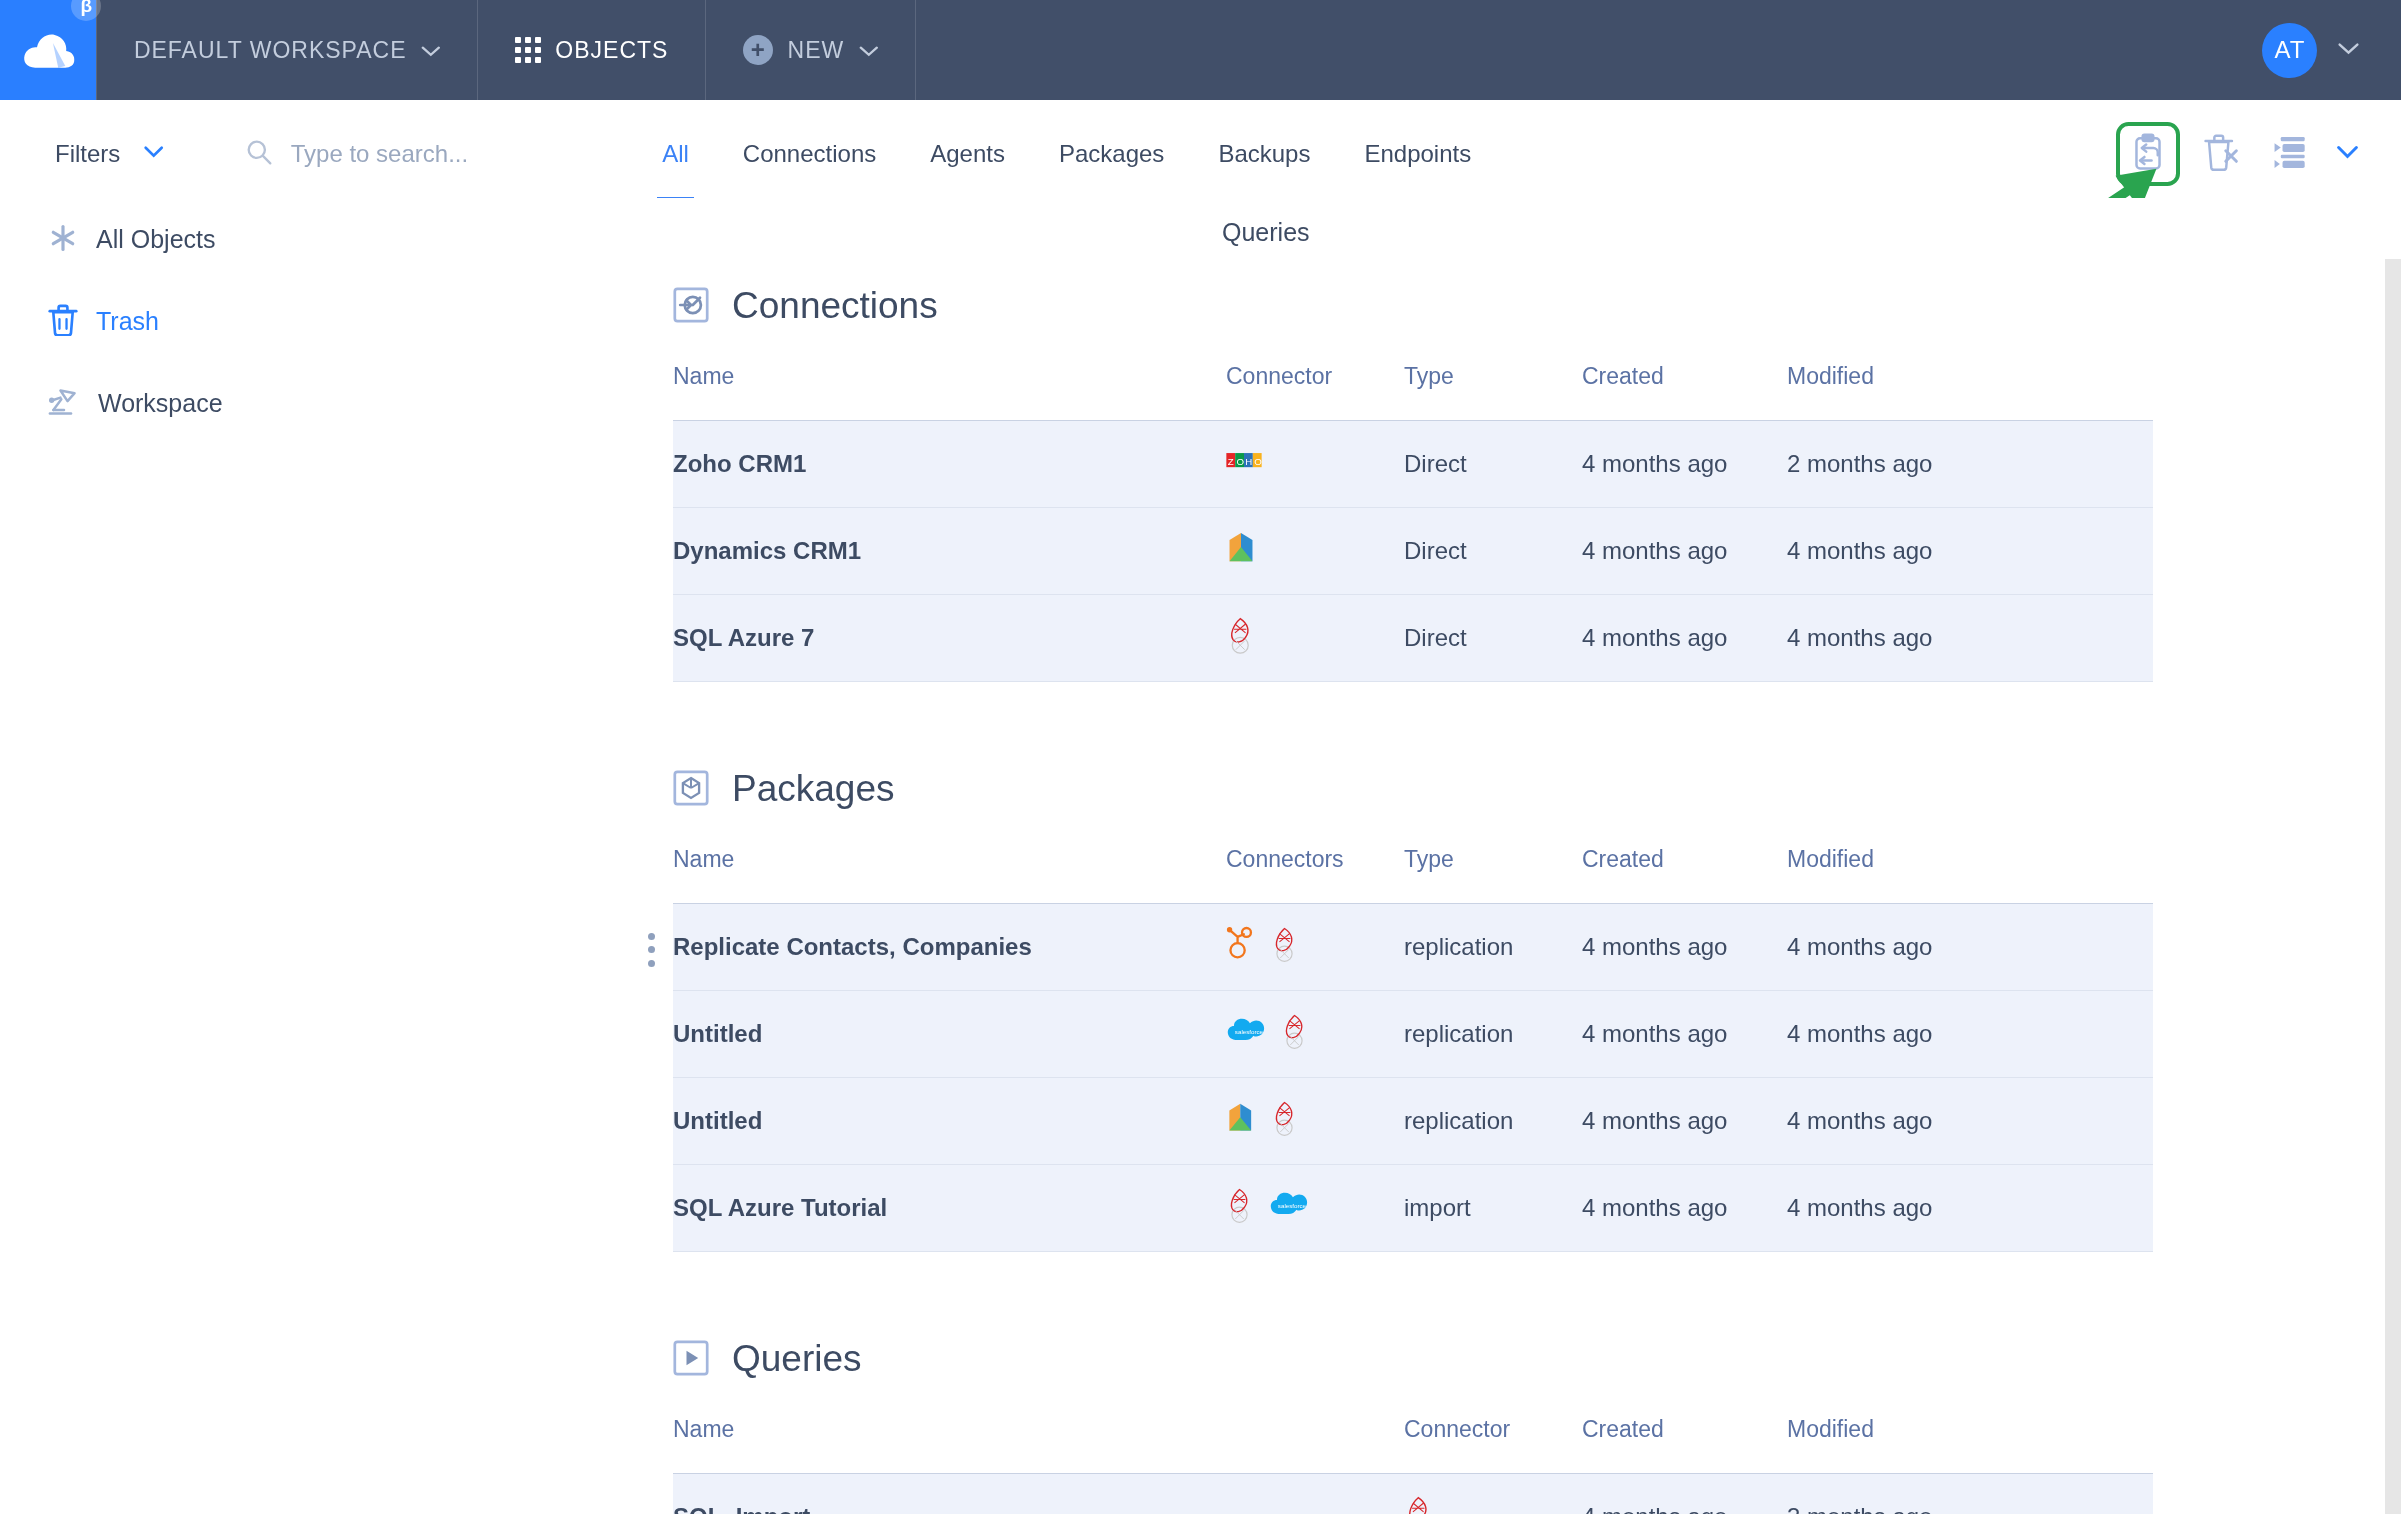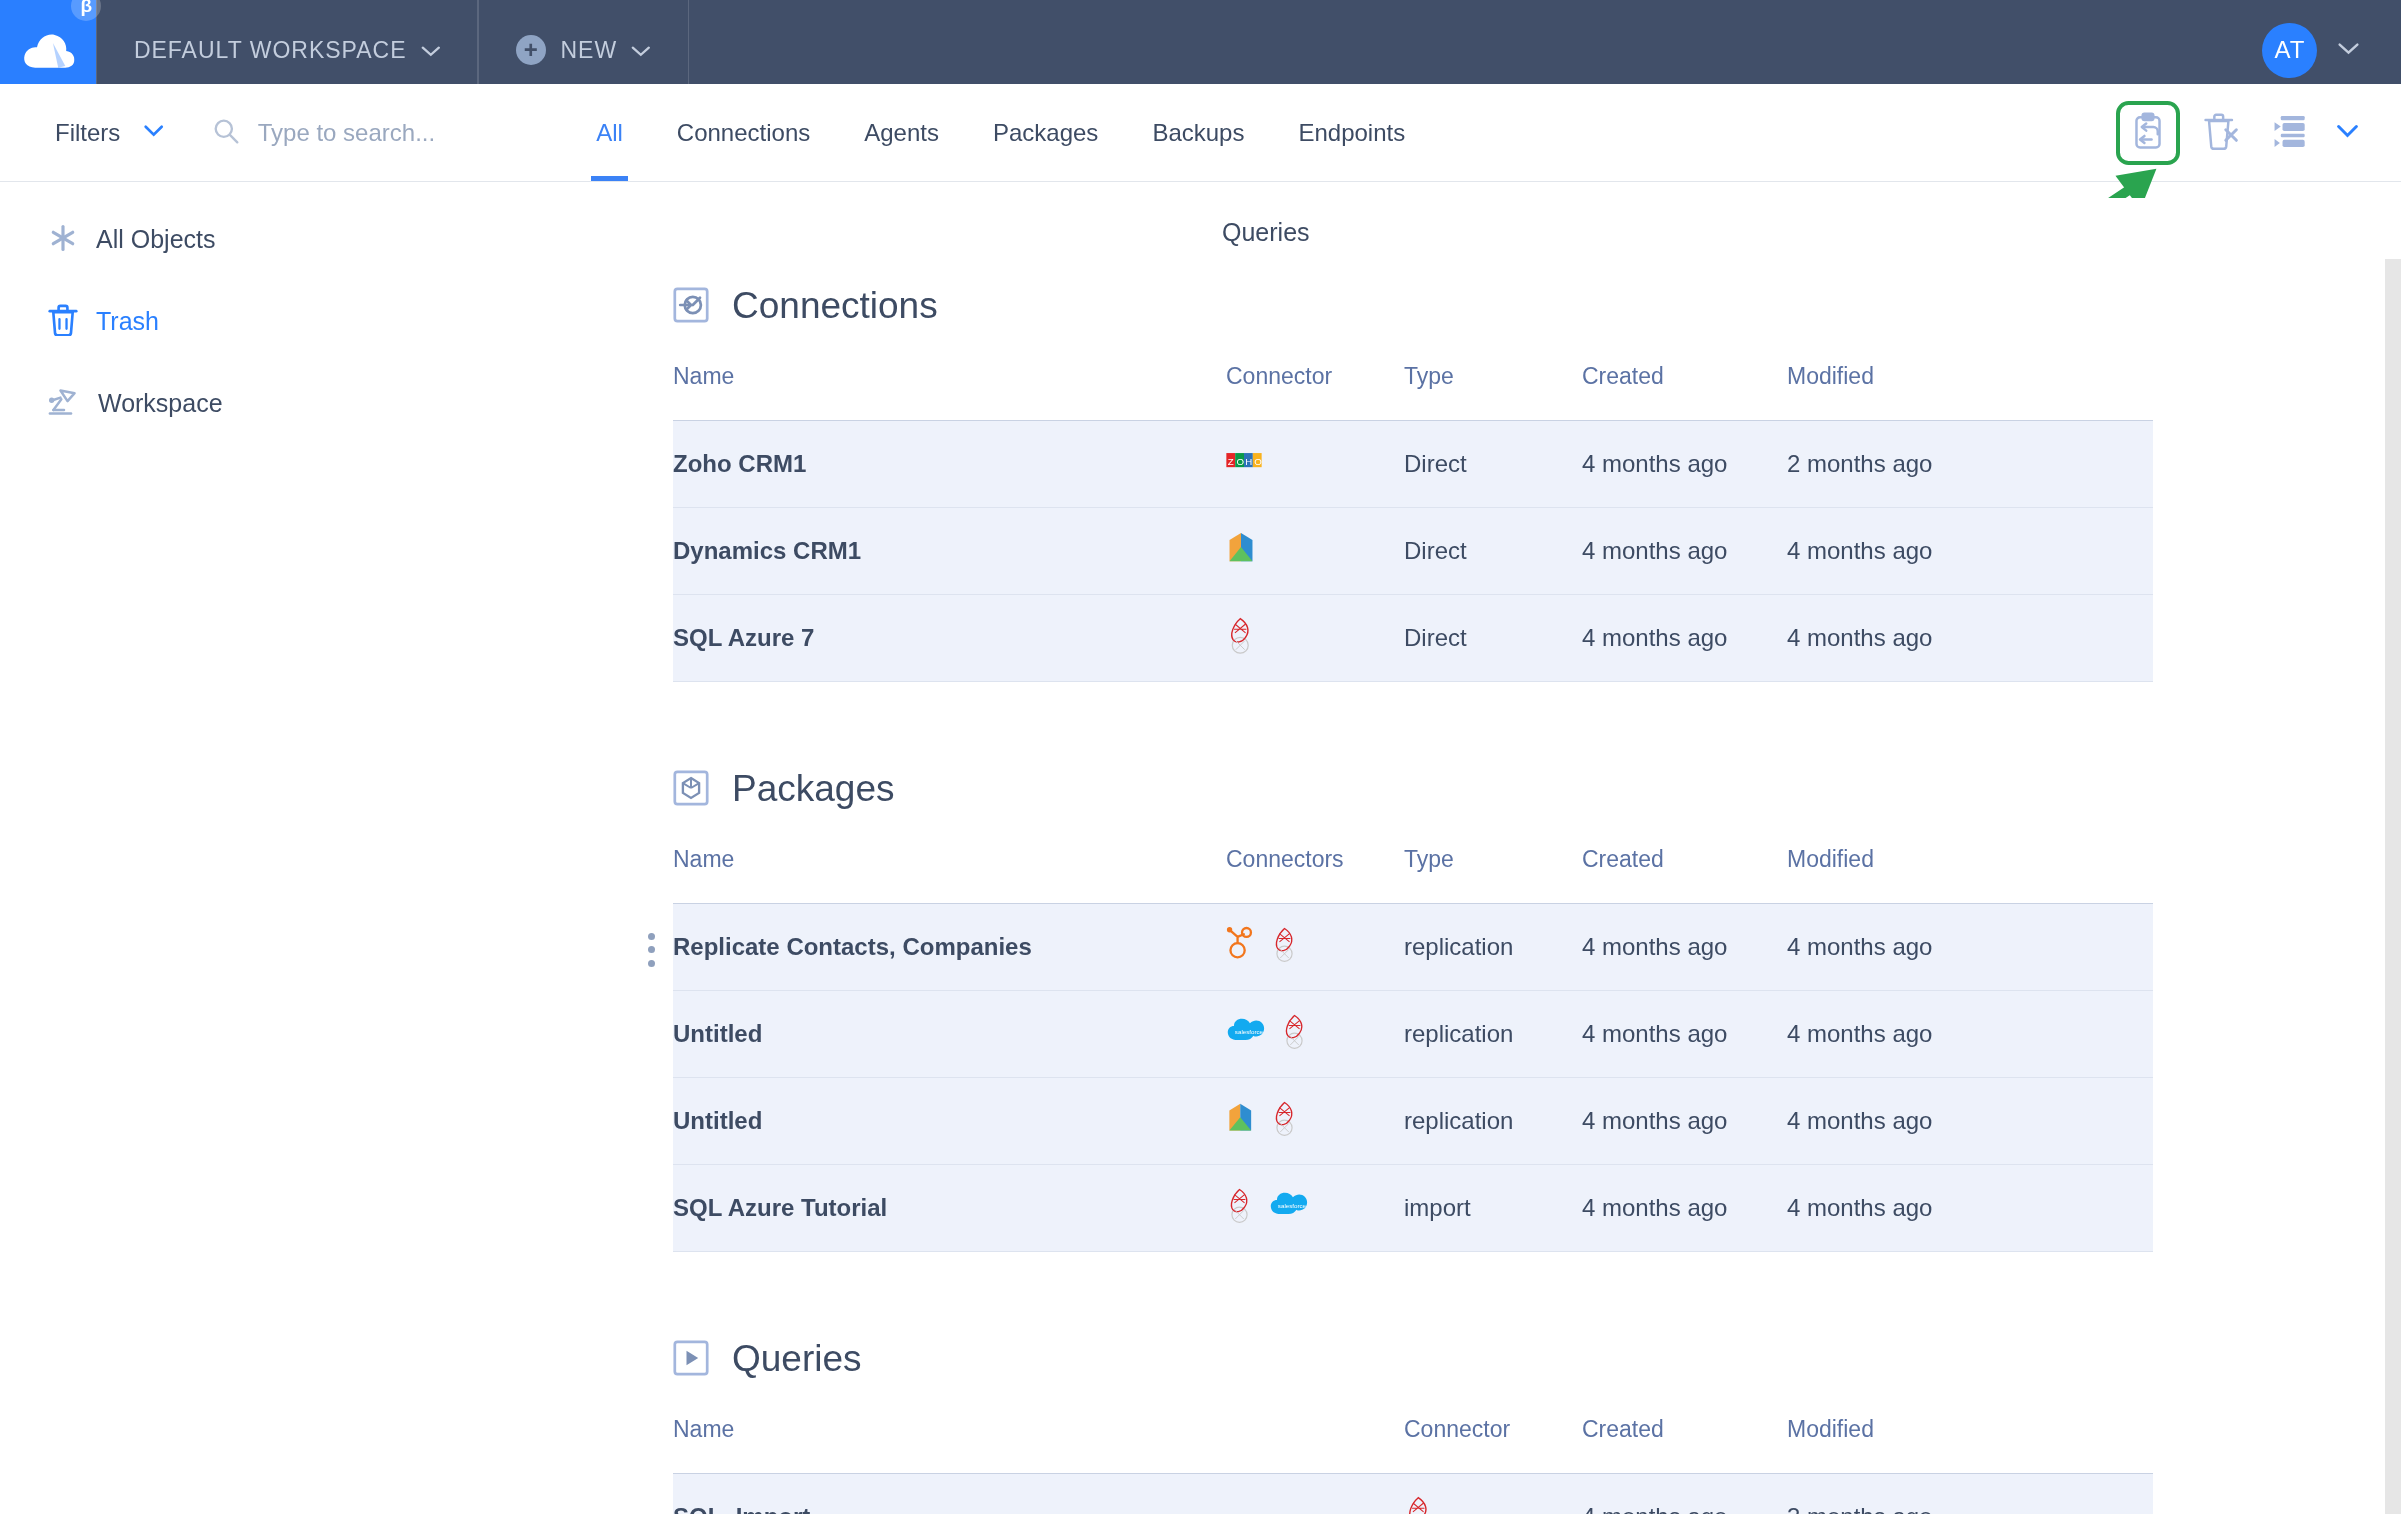--- a/index.html
+++ b/index.html
@@ -53,25 +53,25 @@
   .avatar-wrap { display: flex; align-items: center; gap: 19.6px; padding-right: 41px; }
   .avatar {
     width: 55px; height: 55px; border-radius: 50%;
     background: #2a80ff; color: #ffffff;
     display: flex; align-items: center; justify-content: center;
     font-size: 24px; letter-spacing: 0.9px;
   }
 
   
   .subbar {
-    position: absolute; top: 84px; left: 0;
+    position: absolute; top: 105px; left: 0;
     width: 2401px; height: 98px;
     background: #ffffff;
     border-bottom: 0.9px solid #e2e6ec;
-    display: flex; align-items: center;
+    display: flex; align-items: center; gap: 33px;
   }
   .filters-grp {
     display: flex; align-items: center; gap: 23px;
     margin-left: 55px; cursor: pointer;
   }
   .filters-label { font-size: 24px; color: #3d4b63; }
   .search-grp { display: flex; align-items: center; gap: 18px; margin-left: 48px; }
   .search-placeholder { font-size: 24px; color: #9aa8bf; }
 
   .tabs { display: flex; align-items: center; gap: 0; margin-left: 134px; }
@@ -187,20 +187,34 @@
     <span>DEFAULT WORKSPACE</span>
     <span class="chev-down">
       <svg width="19.6" height="12.5" viewBox="0 0 22 14">
           <path d="M2 3 L11 11 L20 3" stroke="#c3cddd" stroke-width="2.6" fill="none" stroke-linecap="round"></path>
         </svg>
     </span>
   </div>
 
   <div class="nav-sep"></div>
 
+  <div class="nav-item bright">
+    <span class="grid-icon">
+        <i></i>
+        <i></i>
+        <i></i>
+        <i></i>
+        <i></i>
+        <i></i>
+        <i></i>
+        <i></i>
+        <i></i>
+      </span>
+    <span>OBJECTS</span>
+  </div>
 
   <div class="nav-sep"></div>
 
   <div class="nav-item">
     <span class="plus-circle">+</span>
     <span>NEW</span>
     <span class="chev-down">
       <svg width="19.6" height="12.5" viewBox="0 0 22 14">
           <path d="M2 3 L11 11 L20 3" stroke="#c3cddd" stroke-width="2.6" fill="none" stroke-linecap="round"></path>
         </svg>

